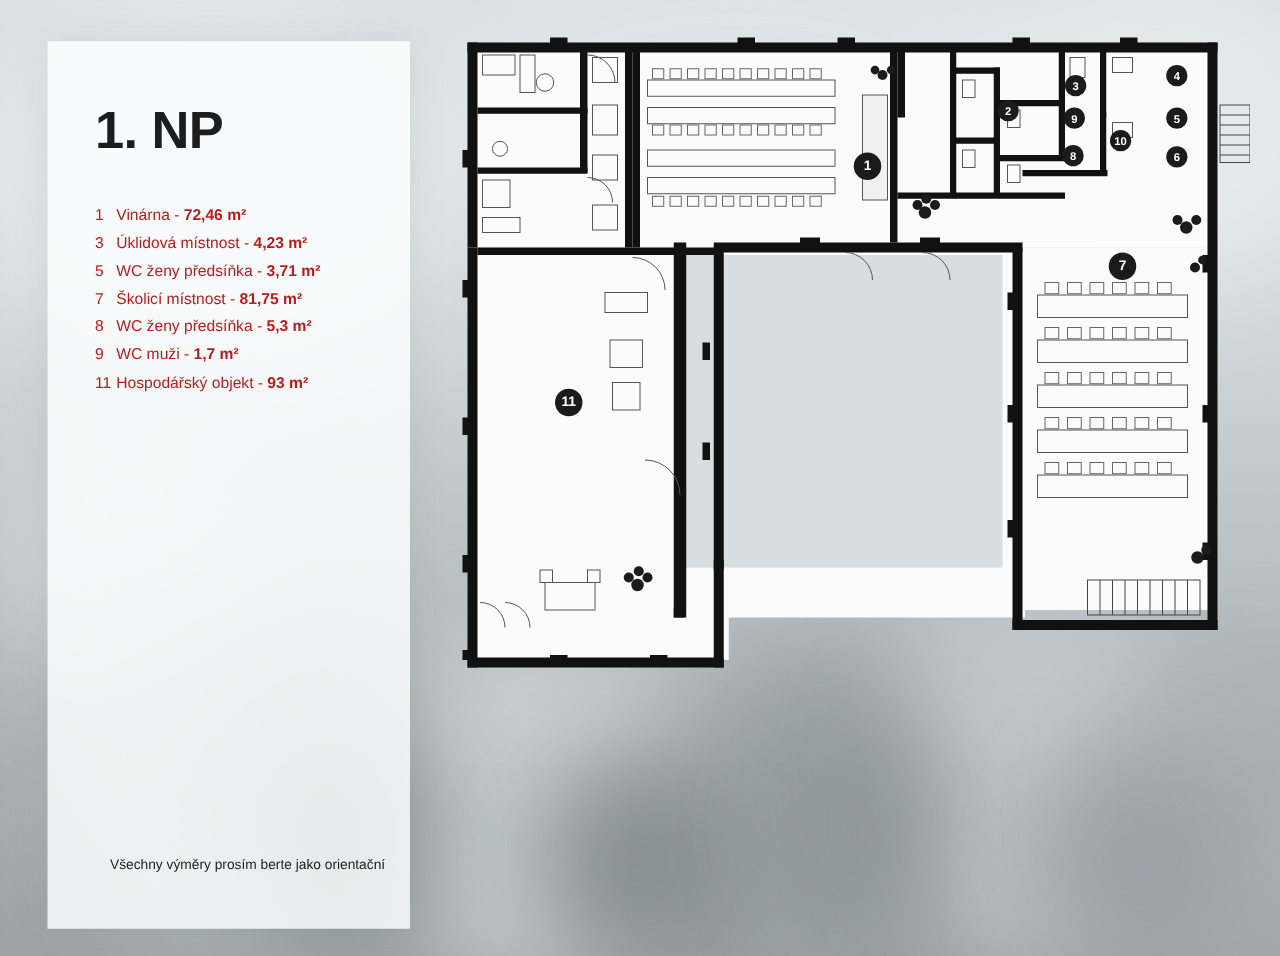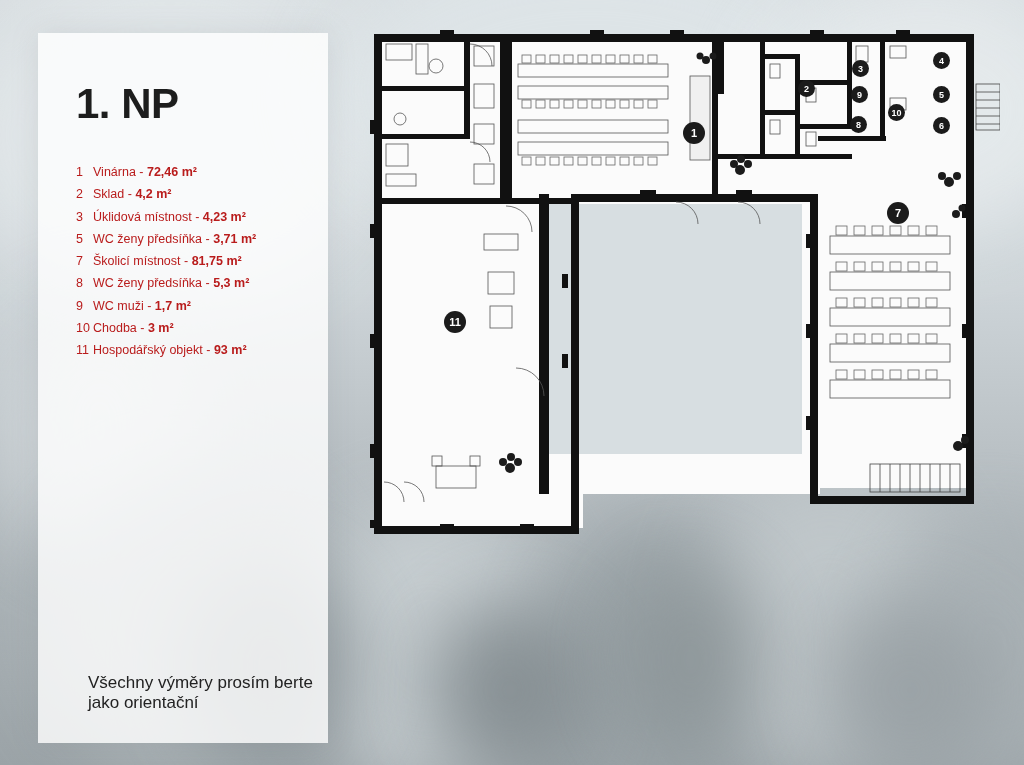--- a/index.html
+++ b/index.html
@@ -52,21 +52,21 @@
     font-size:42px;font-weight:bold;color:#1d1d1d;letter-spacing:-0.5px;
   }
   #legend ul{list-style:none;margin:0;padding:0;position:absolute;left:38px;top:128px;width:230px;}
   #legend li{
     font-size:12.5px;color:#b91c1c;line-height:22.3px;white-space:nowrap;
   }
   #legend li .num{display:inline-block;width:17px;text-align:left;}
   #legend li .nm{font-weight:normal;}
   #legend li .val{font-weight:bold;}
   #legend .note{
-    position:absolute;left:50px;bottom:30px;font-size:17px;color:#222;
+    position:absolute;left:50px;bottom:45px;font-size:11px;color:#222;
   }
 
   
   #plan{position:absolute;left:340px;top:24px;width:660px;height:520px;}
   #plan svg{display:block;}
 
   .marker{
     position:absolute;width:22px;height:22px;border-radius:50%;
     background:#1b1b1b;color:#fff;font-size:11px;font-weight:bold;
     display:flex;align-items:center;justify-content:center;
@@ -95,27 +95,25 @@
 
 <div id="watermark">
   <div>ERA</div>
   <div class="wm-sub">MAKLÉŘI</div>
 </div>
 
 <div id="legend">
   <div class="title">1. NP</div>
   <ul>
     <li><span class="num">1</span><span class="nm">Vinárna</span><span> - </span><span class="val">72,46 m²</span></li>
-    <li><span class="num">2</span><span class="nm">Sklad</span><span> - </span><span class="val">4,2  m²</span></li>
     <li><span class="num">3</span><span class="nm">Úklidová místnost</span><span> - </span><span class="val">4,23 m²</span></li>
     <li><span class="num">5</span><span class="nm">WC ženy předsíňka</span><span> - </span><span class="val">3,71 m²</span></li>
     <li><span class="num">7</span><span class="nm">Školicí místnost</span><span> - </span><span class="val">81,75 m²</span></li>
     <li><span class="num">8</span><span class="nm">WC ženy předsíňka</span><span> - </span><span class="val">5,3 m²</span></li>
     <li><span class="num">9</span><span class="nm">WC muži</span><span> - </span><span class="val">1,7 m²</span></li>
-    <li><span class="num">10</span><span class="nm">Chodba</span><span> - </span><span class="val">3 m²</span></li>
     <li><span class="num">11</span><span class="nm">Hospodářský objekt</span><span> - </span><span class="val">93  m²</span></li>
   </ul>
   <div class="note">Všechny výměry prosím berte jako orientační</div>
 </div>
 
 <div id="plan">
   <svg width="660" height="520" viewBox="0 0 660 520">
 
     <g>
       <rect x="38" y="14" width="590" height="160" fill="#fbfbfb"></rect>

